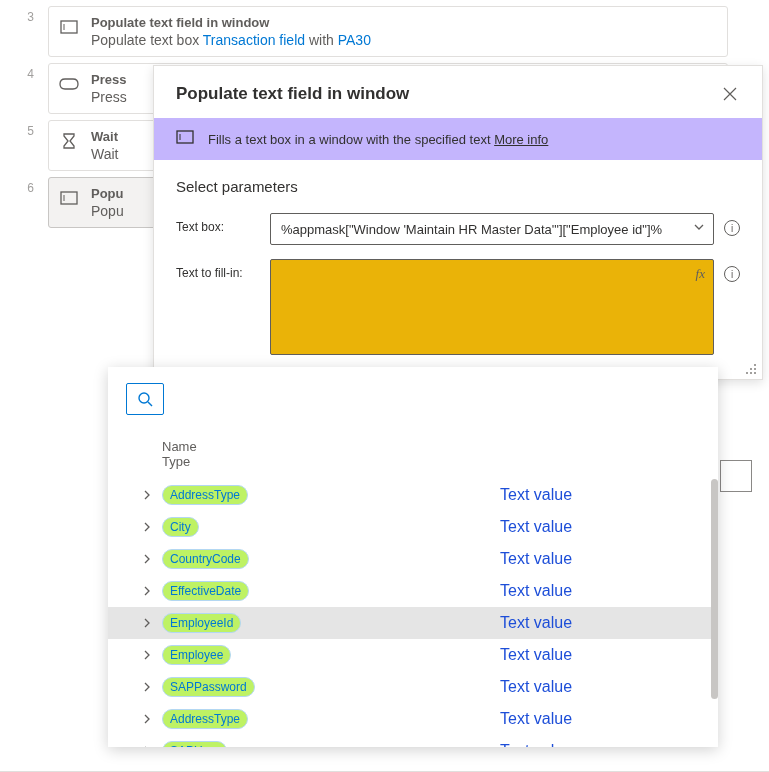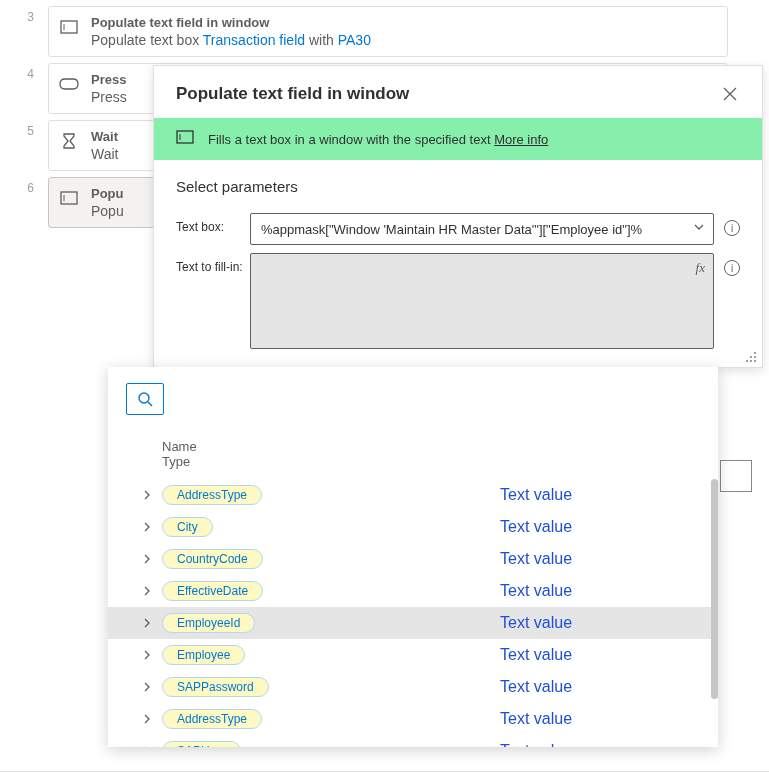--- a/index.html
+++ b/index.html
@@ -16,53 +16,53 @@
   .step-title { font-weight: 600; color: #605e5c; font-size: 13px; }
   .step-sub { color: #605e5c; font-size: 14px; }
   .step-sub .link { color: #0078d4; }
 
   
   .dialog { position: absolute; top: 65px; left: 153px; right: 6px; background: #fff; border: 1px solid #e1dfdd; box-shadow: 0 3px 10px rgba(0,0,0,0.12); }
   .dlg-head { display: flex; align-items: center; justify-content: space-between; padding: 18px 22px 14px 22px; }
   .dlg-title { font-size: 17px; font-weight: 600; color: #323130; }
   .dlg-close { width: 20px; height: 20px; color: #605e5c; display: flex; align-items: center; justify-content: center; cursor: pointer; }
 
-  .dlg-banner { background: #86efac; padding: 12px 22px; display: flex; align-items: center; gap: 14px; font-size: 13px; color: #323130; }
+  .dlg-banner { background: #c4b5fd; padding: 12px 22px; display: flex; align-items: center; gap: 14px; font-size: 13px; color: #323130; }
   .dlg-banner-icon { width: 18px; height: 18px; color: #323130; }
   .more-link { text-decoration: underline; color: #323130; }
 
   .dlg-body { padding: 18px 22px 10px 22px; }
   .section-title { font-size: 15px; font-weight: 400; margin-bottom: 18px; color: #323130; }
 
-  .param-row { display: flex; align-items: flex-start; margin-bottom: 8px; gap: 0; }
+  .param-row { display: flex; align-items: flex-start; margin-bottom: 14px; gap: 20px; }
   .param-label { width: 74px; font-size: 12px; color: #323130; padding-top: 7px; }
   .param-control-wrap { flex: 1; display: flex; align-items: flex-start; gap: 10px; }
   .param-input { flex: 1; border: 1px solid #605e5c; border-radius: 2px; height: 32px; padding: 0 30px 0 10px; font-size: 13px; background: #fff; position: relative; display: flex; align-items: center; color: #323130; }
   .param-input .chev { position: absolute; right: 8px; top: 7px; color: #605e5c; }
-  .param-textarea { flex: 1; border: 1px solid #605e5c; border-radius: 2px; min-height: 96px; padding: 8px 30px 8px 10px; font-size: 13px; background: #e5e5e5; position: relative; }
+  .param-textarea { flex: 1; border: 1px solid #605e5c; border-radius: 2px; min-height: 96px; padding: 8px 30px 8px 10px; font-size: 13px; background: #eab308; position: relative; }
   .param-textarea .fx { position: absolute; right: 8px; top: 6px; font-style: italic; color: #605e5c; font-size: 13px; cursor: pointer; font-family: serif; }
   .info-icon { width: 16px; height: 16px; border: 1px solid #605e5c; border-radius: 50%; display: flex; align-items: center; justify-content: center; font-size: 10px; color: #605e5c; margin-top: 7px; flex-shrink: 0; }
 
   
   .var-popup { position: absolute; top: 367px; left: 108px; width: 610px; height: 380px; background: #fff; box-shadow: 0 3px 14px rgba(0,0,0,0.18); display: flex; flex-direction: column; }
   .var-head { display: flex; align-items: center; justify-content: space-between; padding: 16px 18px; }
   .var-head-left { display: flex; align-items: center; gap: 10px; }
   .var-title { font-size: 13px; color: #323130; }
   .var-count { background: #c7e0f4; color: #005a9e; font-size: 11px; padding: 2px 5px; border-radius: 2px; }
   .var-search { width: 38px; height: 32px; border: 1px solid #0078d4; border-radius: 2px; display: flex; align-items: center; justify-content: center; color: #0078d4; cursor: pointer; }
 
   .var-columns { display: flex; padding: 8px 18px 10px 54px; color: #605e5c; font-size: 13px; flex-direction: column; }
   .col-name { flex: 1; }
   .col-type { width: 200px; }
 
   .var-list { flex: 1; overflow-y: auto; position: relative; }
   .var-row { display: flex; align-items: center; padding: 6px 18px 6px 34px; cursor: pointer; height: 32px; }
   .var-row.hovered { background: #e5e5e5; }
   .var-expand { width: 20px; color: #605e5c; }
-  .var-pill { background: #fef9c3; border: 1px solid #b3d7f2; border-radius: 10px; padding: 2px 14px; font-size: 12px; color: #0078d4; display: inline-block; margin-right: 14px; }
+  .var-pill { background: #bef264; border: 1px solid #b3d7f2; border-radius: 10px; padding: 2px 7px; font-size: 12px; color: #0078d4; display: inline-block; margin-right: 14px; }
   .var-name-cell { flex: 1; }
   .var-type-cell { width: 200px; color: #1d4ed8; font-size: 16px; }
 
   .scroll-thumb { position: absolute; right: 0; top: 0; width: 7px; height: 220px; background: #c8c6c4; border-radius: 4px; }
 
   .bottom-rule { position: absolute; bottom: 0; left: 0; right: 0; border-top: 1px solid #e1dfdd; }
 
   
   .partial-btn { position: absolute; top: 394px; right: 10px; width: 32px; height: 32px; border: 1px solid #8a8886; background: #fff; }
 

